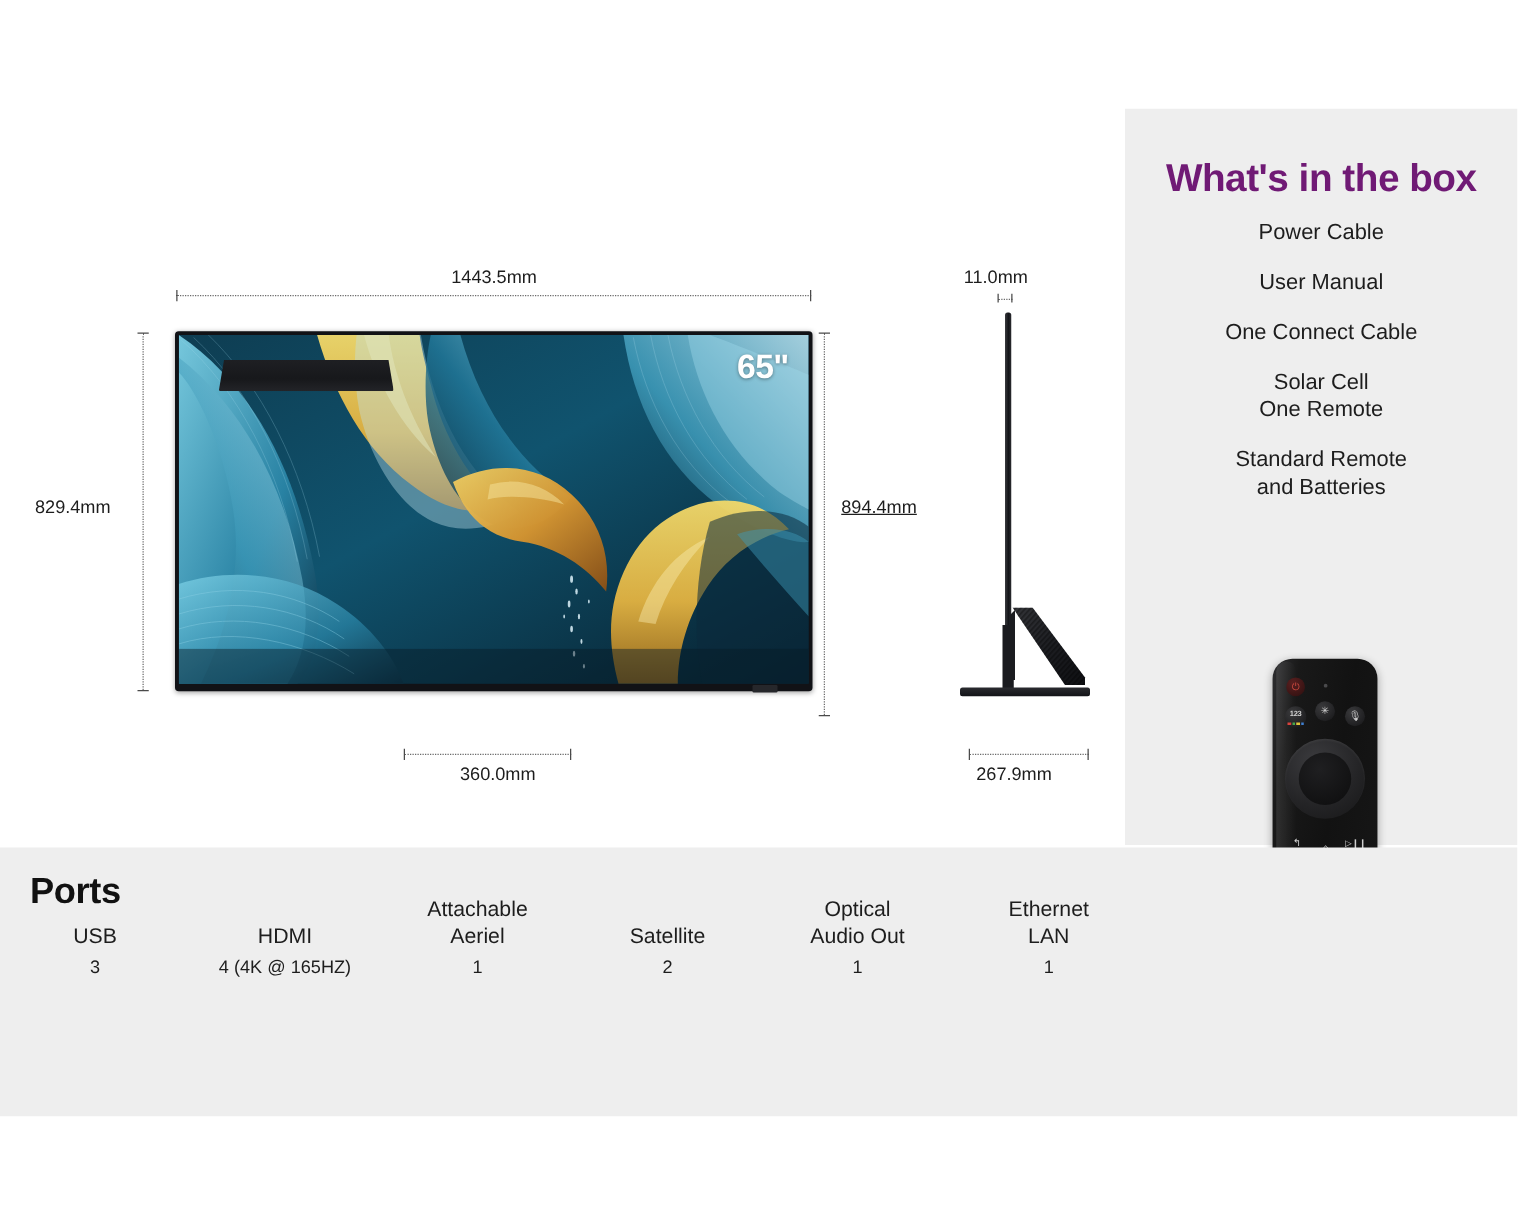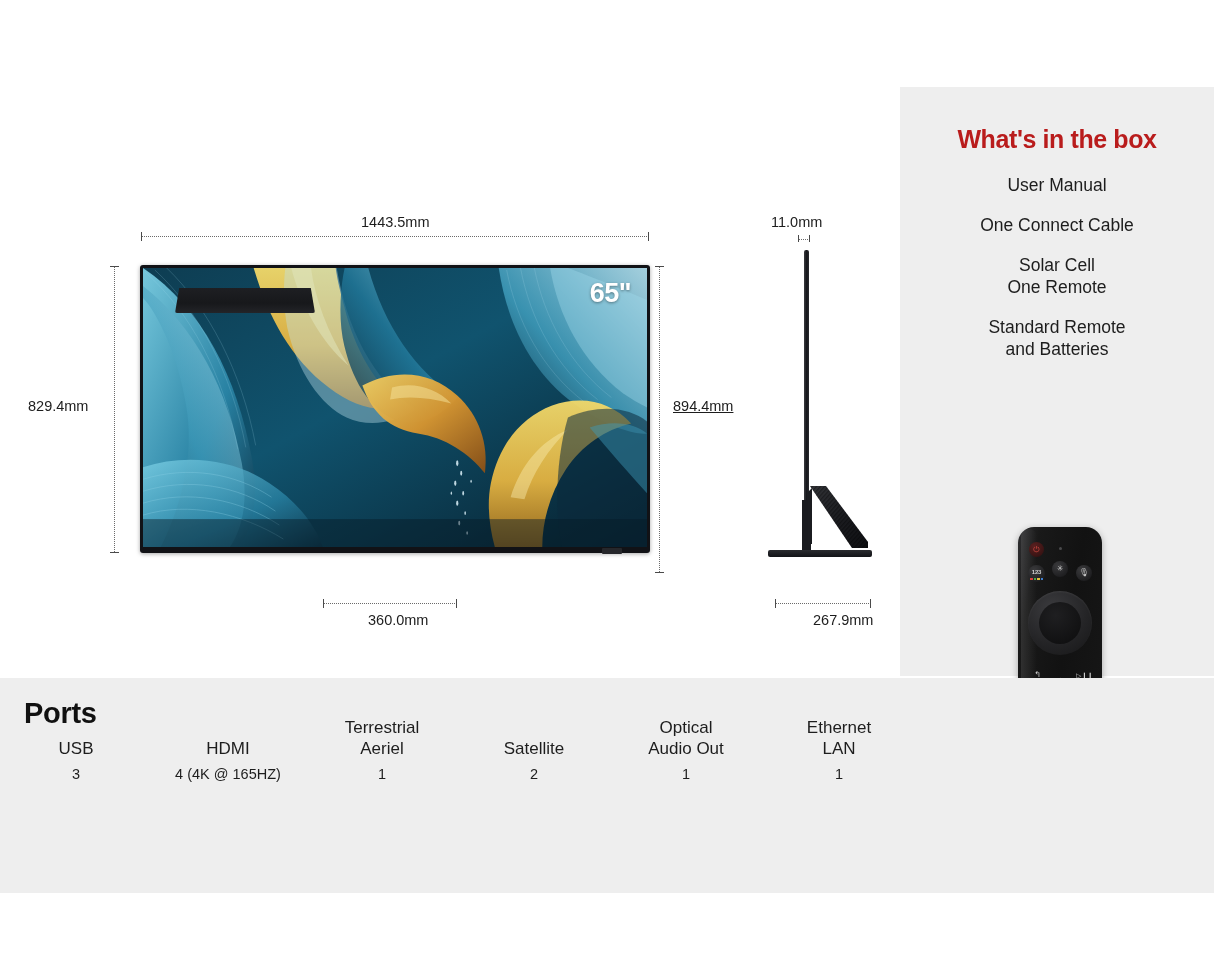--- a/index.html
+++ b/index.html
@@ -22,24 +22,24 @@
   
   #box-panel {
     left: 900px; top: 87px;
     width: 314px; height: 589px;
     background: #eeeeee;
   }
   #box-title {
     position: absolute;
     left: 0; right: 0; top: 38px;
     text-align: center;
-    font-size: 25px;
+    font-size: 31px;
     font-weight: bold;
     letter-spacing: -0.4px;
-    color: #b91c1c;
+    color: #701a75;
   }
   #box-list {
     position: absolute;
     left: 18px; right: 18px; top: 87px;
   }
   .box-item {
     text-align: center;
     font-size: 17.5px;
     line-height: 22px;
     color: #1d1d1d;
@@ -437,25 +437,26 @@
 <div class="dim-label abs" style="left:352px; top:612px;margin-left:16px;">360.0mm</div>
 
 <div class="dim-label abs" style="left:771px; top:214px;">11.0mm</div>
 <div class="dim-line-h abs" style="left:798px; top:239px; width:12px;"></div>
 <div class="cap-v abs" style="left:798px; top:235px; height:7px;"></div>
 <div class="cap-v abs" style="left:809px; top:235px; height:7px;"></div>
 
 <div class="dim-line-h abs" style="left:775px; top:603px; width:96px;"></div>
 <div class="cap-v abs" style="left:775px; top:599px;"></div>
 <div class="cap-v abs" style="left:870px; top:599px;"></div>
-<div class="dim-label abs" style="left:781px; top:612px;margin-left:32px;">267.9mm</div>
+<div class="dim-label abs" style="left:781px; top:612px;">267.9mm</div>
 
 <div class="abs" id="box-panel">
   <div id="box-title">What's in the box</div>
   <div id="box-list">
+    <div class="box-item">Power Cable</div>
     <div class="box-item">User Manual</div>
     <div class="box-item">One Connect Cable</div>
     <div class="box-item">Solar Cell
 One Remote</div>
     <div class="box-item">Standard Remote
 and Batteries</div>
   </div>
 </div>
 
 <div class="abs" id="remote-wrap">
@@ -528,21 +529,21 @@
 
   <div class="port-col" style="left:-9px;">
     <div class="port-label">USB</div>
     <div class="port-value">3</div>
   </div>
   <div class="port-col" style="left:143px;">
     <div class="port-label">HDMI</div>
     <div class="port-value">4 (4K @ 165HZ)</div>
   </div>
   <div class="port-col" style="left:297px; top:39px;">
-    <div class="port-label">Terrestrial
+    <div class="port-label">Attachable
 Aeriel</div>
     <div class="port-value">1</div>
   </div>
   <div class="port-col" style="left:449px;">
     <div class="port-label">Satellite</div>
     <div class="port-value">2</div>
   </div>
   <div class="port-col" style="left:601px; top:39px;">
     <div class="port-label">Optical
 Audio Out</div>

